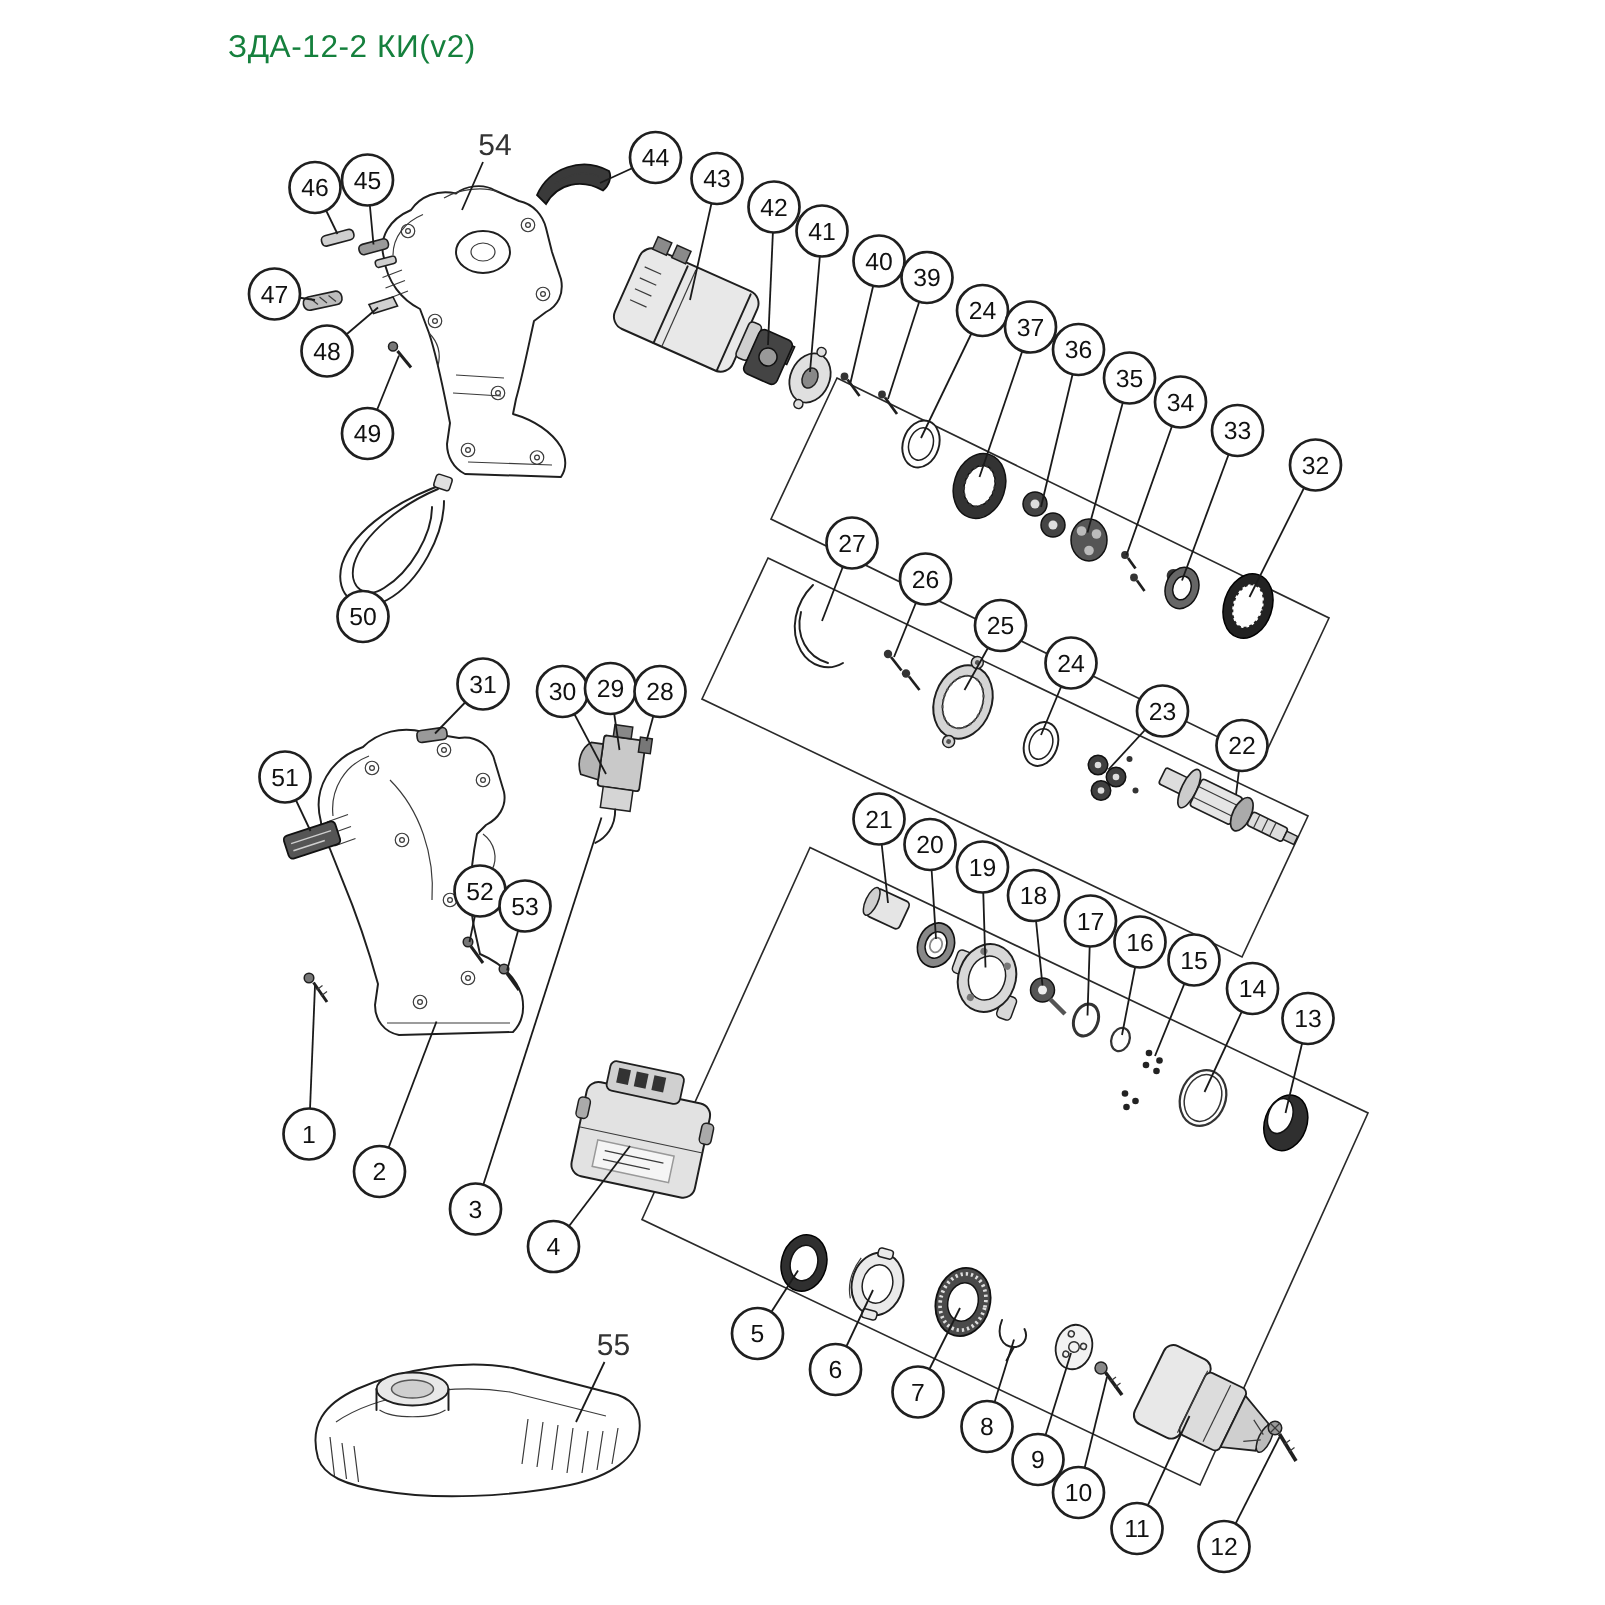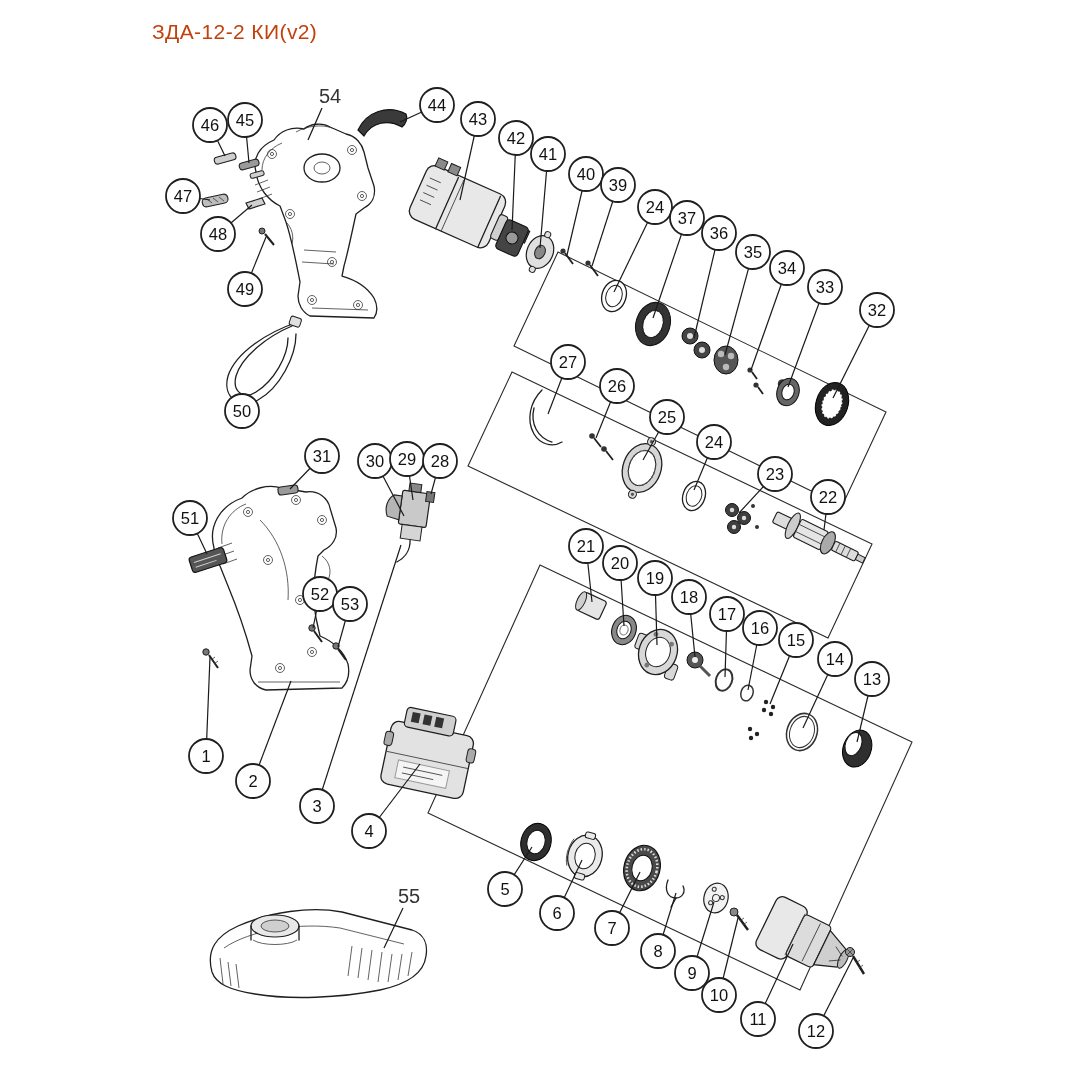--- a/index.html
+++ b/index.html
@@ -1,17 +1,17 @@
 <!DOCTYPE html>
 <html lang="ru"><head>
 <meta charset="utf-8">
 <style>
   html,body{margin:0;padding:0;background:#fff;}
   #stage{position:relative;width:1070px;height:1070px;background:#ffffff;overflow:hidden;}
-  #page-title{position:absolute;left:152px;top:20px;font:21px "Liberation Sans",sans-serif;color:#c2410c;letter-spacing:.4px;}
+  #page-title{position:absolute;left:152px;top:20px;font:21px "Liberation Sans",sans-serif;color:#15803d;letter-spacing:.4px;}
   svg{position:absolute;left:0;top:0;}
   .ln{fill:none;stroke:#1f1f1f;stroke-width:1.3;stroke-linecap:round;stroke-linejoin:round;}
   .thin{fill:none;stroke:#3a3a3a;stroke-width:.8;}
   .box{fill:none;stroke:#2a2a2a;stroke-width:1.1;}
   .leader{stroke:#1a1a1a;stroke-width:1.2;fill:none;}
   .balloon{fill:#ffffff;stroke:#1f1f1f;stroke-width:1.8;}
   .balloon-num{font:16.5px "Liberation Sans",sans-serif;text-anchor:middle;fill:#111;}
   .float-num{font:20px "Liberation Sans",sans-serif;text-anchor:middle;fill:#333;}
 </style>
 </head>

